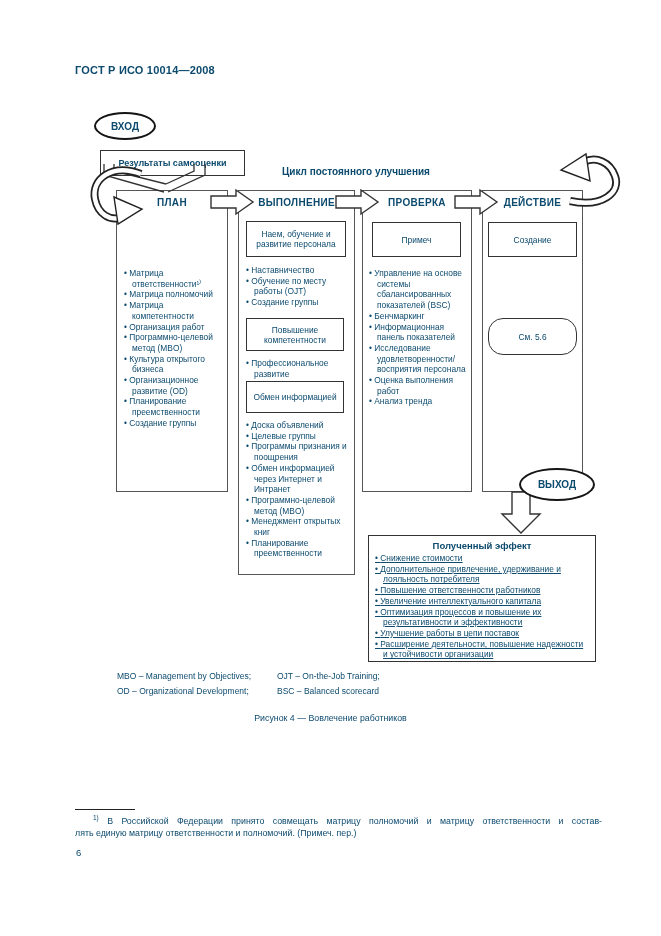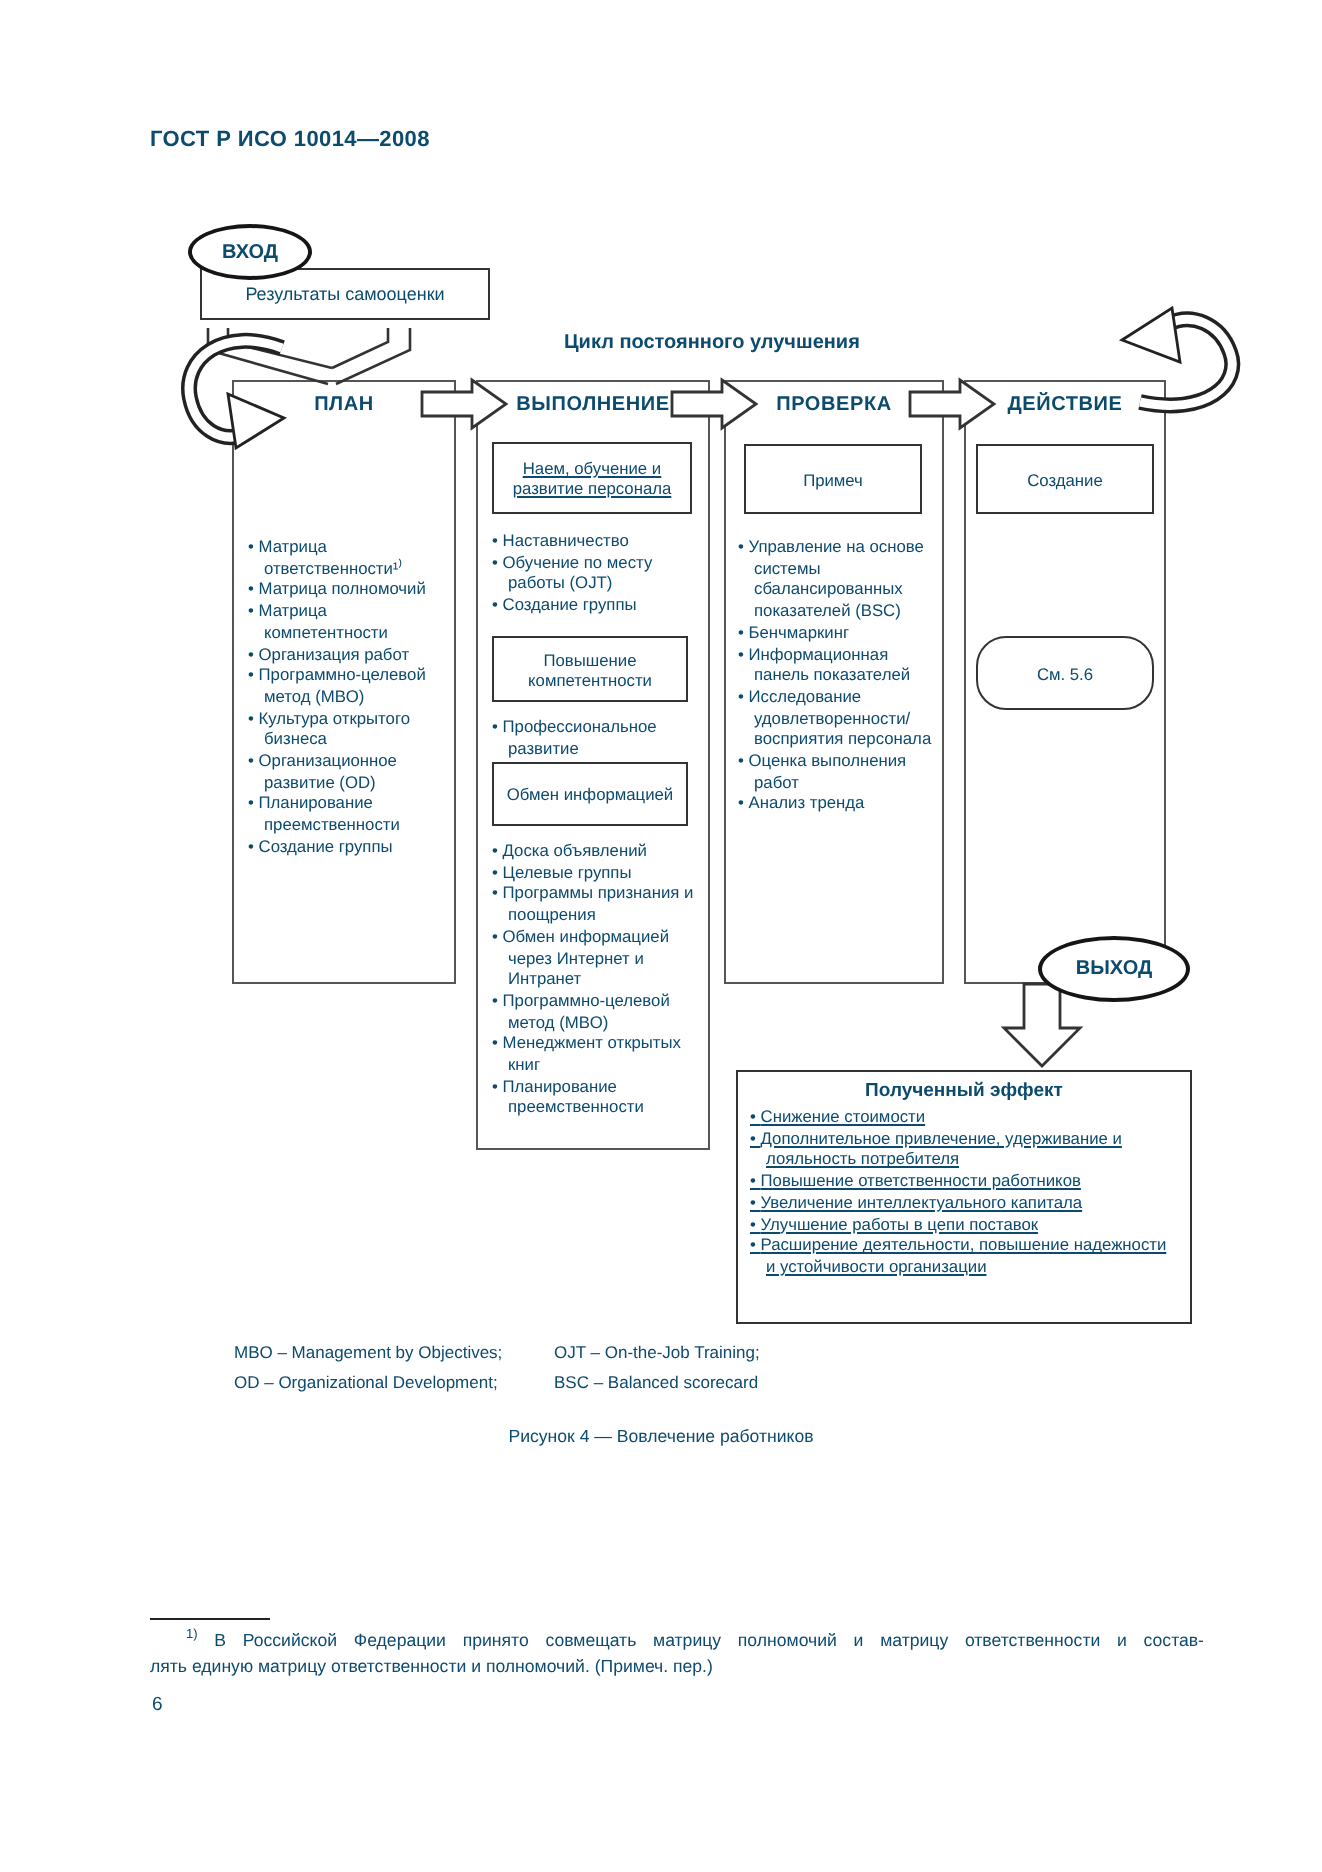--- a/index.html
+++ b/index.html
@@ -14,23 +14,23 @@
 
   .oval {
     border:2.2px solid #151515; border-radius:50%; background:#fff;
     display:flex; align-items:center; justify-content:center;
     font-size:10px; font-weight:bold; z-index:6; box-sizing:border-box;
   }
   .input-oval  { left:94px;  top:112px; width:62px; height:28px; }
   .output-oval { left:519px; top:468px; width:76px; height:33px; }
 
   .input-box {
-    left:100px; top:134px; width:145px; height:26px; z-index:2;
+    left:100px; top:150px; width:145px; height:26px; z-index:2;
     border:1.4px solid #333; background:#fff; box-sizing:border-box;
-    display:flex; align-items:center; justify-content:center; font-size:9px;
+    display:flex; align-items:center; justify-content:center; font-size:9px;font-weight:bold;
   }
 
   .col { background:#fff; border:1.5px solid #555; box-sizing:border-box; z-index:1; }
   .col-plan  { left:116px; top:190px; width:112px; height:302px; }
   .col-do    { left:238px; top:190px; width:117px; height:385px; }
   .col-check { left:362px; top:190px; width:110px; height:302px; }
   .col-act   { left:482px; top:190px; width:101px; height:302px; }
   .col-header { font-weight:bold; font-size:10px; text-align:center; margin-top:6px; letter-spacing:0.3px; }
 
   .ibox {
@@ -84,21 +84,21 @@
         <li>Программно-целевой метод (MBO)</li>
         <li>Культура открытого бизнеса</li>
         <li>Организационное развитие (OD)</li>
         <li>Планирование преемственности</li>
         <li>Создание группы</li>
       </ul>
   </div>
 
   <div class="abs col col-do">
     <div class="col-header">ВЫПОЛНЕНИЕ</div>
-    <div class="ibox" style="left:7px; top:30px; width:100px; height:36px;text-decoration:underline;">Наем, обучение и развитие персонала</div>
+    <div class="ibox" style="left:7px; top:30px; width:100px; height:36px;">Наем, обучение и развитие персонала</div>
     <ul class="blist" style="left:7px; top:74px; right:3px;">
         <li>Наставничество</li>
         <li>Обучение по месту работы (OJT)</li>
         <li>Создание группы</li>
       </ul>
     <div class="ibox" style="left:7px; top:127px; width:98px; height:33px;">Повышение компетентности</div>
     <ul class="blist" style="left:7px; top:167px; right:3px;">
         <li>Профессиональное развитие</li>
       </ul>
     <div class="ibox" style="left:7px; top:190px; width:98px; height:32px;">Обмен информацией</div>
@@ -167,20 +167,21 @@
 
   <div class="abs oval output-oval">ВЫХОД</div>
 
   <div class="abs effect-box">
     <div class="effect-title">Полученный эффект</div>
     <ul class="blist effect-list">
         <li>Снижение стоимости</li>
         <li>Дополнительное привлечение, удерживание и лояльность потребителя</li>
         <li>Повышение ответственности работников</li>
         <li>Увеличение интеллектуального капитала</li>
+        <li>Оптимизация процессов и повышение их результативности и эффективности</li>
         <li>Улучшение работы в цепи поставок</li>
         <li>Расширение деятельности, повышение надежности и устойчивости организации</li>
       </ul>
   </div>
 
   <div class="abs legend-item" style="left:117px; top:671px;">MBO – Management by Objectives;</div>
   <div class="abs legend-item" style="left:277px; top:671px;">OJT – On-the-Job Training;</div>
   <div class="abs legend-item" style="left:117px; top:686px;">OD – Organizational Development;</div>
   <div class="abs legend-item" style="left:277px; top:686px;">BSC – Balanced scorecard</div>
 

